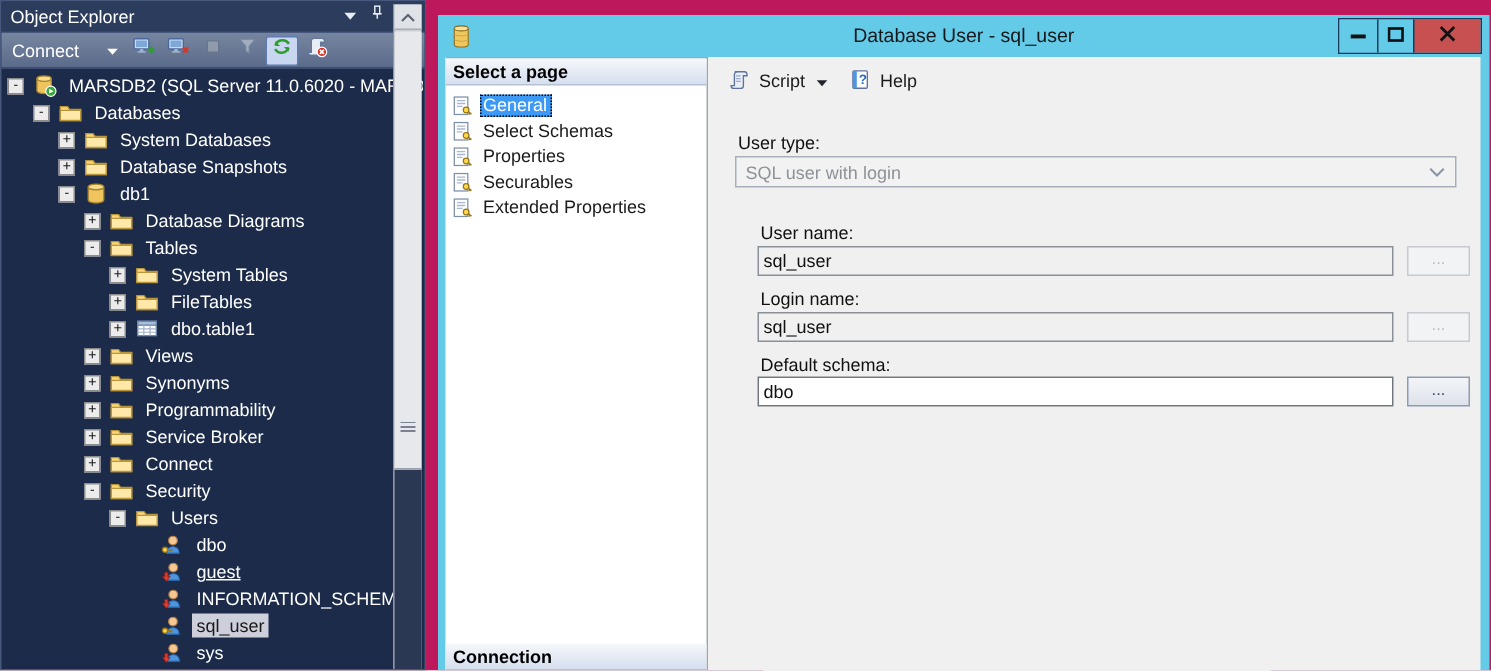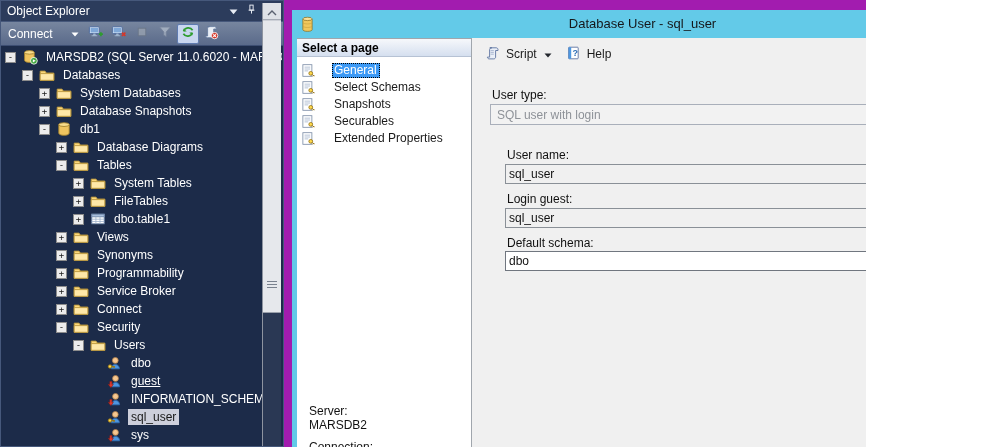--- a/index.html
+++ b/index.html
@@ -1,17 +1,17 @@
 <!DOCTYPE html>
 <html><head>
 <meta charset="utf-8">
 <style>
   * { margin:0; padding:0; box-sizing:border-box; }
   body { font-family:"Liberation Sans", sans-serif; }
-  .screen { position:relative; width:866px; height:447px; background:#a21caf; overflow:hidden; }
+  .screen { position:relative; width:994px; height:447px; background:#be185d; overflow:hidden; }
 
   
   .oe { position:absolute; left:0; top:0; width:284px; height:447px; background:#1C2B49; border:1px solid #46587B; }
   .oe-titlebar { height:20px; background:#2C3C5C; display:flex; align-items:center; padding:0 6px; }
   .oe-title { flex:1; color:#FFFFFF; font-size:12px; }
   .oe-cap { width:16px; height:14px; display:flex; align-items:center; justify-content:center; margin-left:2px; cursor:default; }
   .oe-toolbar { height:25px; background:linear-gradient(#77869F,#5A6A8A); border-top:1px solid #46587B; border-bottom:1px solid #3D4E72; display:flex; align-items:center; padding:0 5px; }
   .connect-btn { display:flex; align-items:center; gap:18px; color:#FFFFFF; font-size:12px; padding:2px 5px 2px 2px; }
   .tb-btn { width:22px; height:20px; display:flex; align-items:center; justify-content:center; margin-left:1px; }
   .tb-btn.active { background:#C9D6EF; border:1px solid #5F7BB0; border-radius:2px; }
@@ -42,21 +42,21 @@
   .win-btn { height:22px; display:flex; align-items:center; justify-content:center; background:#63CAE8; }
   .win-btn + .win-btn { border-left:1px solid #1A3A5C; }
   .win-btn.min { width:25px; } .win-btn.max { width:24px; }
   .win-btn.close { width:45px; background:#C75050; }
 
   .dlg-body { position:absolute; left:5px; right:6px; top:28px; bottom:0; background:#F0F0F0; display:flex; overflow:hidden; }
 
   .left-pane { width:175px; background:#FFFFFF; border-right:1px solid #A0A6AD; border-top:1px solid #A0A6AD; display:flex; flex-direction:column; }
   .pane-header { height:18px; flex:none; background:linear-gradient(#F6F8FB,#D5DFEF); border-bottom:1px solid #B6C2D4; font-size:12px; font-weight:bold; color:#000; padding:2px 5px; }
   .page-list { padding:5px 2px 0 4px; }
-  .page-row { height:17px; display:flex; align-items:center; font-size:12px; color:#1A1A1A; white-space:nowrap;gap:12px; }
+  .page-row { height:17px; display:flex; align-items:center; font-size:12px; color:#1A1A1A; white-space:nowrap; }
   .page-row .icon { width:15px; height:15px; margin-right:4px; display:inline-flex; flex:none; }
   .page-label { padding:0 3px 1px 2px; }
   .page-label.selected { background:#3C99F5; color:#FFFFFF; outline:1px dotted #000; outline-offset:-1px; }
   .pane-spacer { flex:1; }
   .conn-info { flex:none; height:49px; padding:6px 0 0 12px; font-size:12px; color:#111; line-height:14px; overflow:hidden; }
   .conn-line2 { margin-top:8px; }
 
   .main-pane { flex:1; position:relative; }
   .dlg-toolbar { height:30px; display:flex; align-items:center; padding:16px 6px; }
   .dtb-btn { display:flex; align-items:center; gap:5px; font-size:12px; color:#1A1A1A; padding:3px 7px; }
@@ -483,21 +483,21 @@
             </div>
             <div class="page-row">
               <span class="icon">
                 <svg viewBox="0 0 16 16" width="15" height="15">
                   <rect x="2" y="1.8" width="9.6" height="12.4" fill="#FFFFFF" stroke="#7E8FA8" stroke-width="0.9"></rect>
                   <path d="M3.8 4.4h6M3.8 6.4h6M3.8 8.4h4" stroke="#A9B8CE" stroke-width="0.9"></path>
                   <circle cx="10.4" cy="11" r="2" fill="#FFD94A" stroke="#97761B" stroke-width="0.9"></circle>
                   <path d="M12 12.2l2.1 1.8M13.2 13.2l-.9 1M14.1 13.1l-.8.9" stroke="#97761B" stroke-width="1"></path>
                 </svg>
               </span>
-              <span class="page-label">Snapshots</span>
+              <span class="page-label">Properties</span>
             </div>
             <div class="page-row">
               <span class="icon">
                 <svg viewBox="0 0 16 16" width="15" height="15">
                   <rect x="2" y="1.8" width="9.6" height="12.4" fill="#FFFFFF" stroke="#7E8FA8" stroke-width="0.9"></rect>
                   <path d="M3.8 4.4h6M3.8 6.4h6M3.8 8.4h4" stroke="#A9B8CE" stroke-width="0.9"></path>
                   <circle cx="10.4" cy="11" r="2" fill="#FFD94A" stroke="#97761B" stroke-width="0.9"></circle>
                   <path d="M12 12.2l2.1 1.8M13.2 13.2l-.9 1M14.1 13.1l-.8.9" stroke="#97761B" stroke-width="1"></path>
                 </svg>
               </span>
@@ -509,25 +509,21 @@
                   <rect x="2" y="1.8" width="9.6" height="12.4" fill="#FFFFFF" stroke="#7E8FA8" stroke-width="0.9"></rect>
                   <path d="M3.8 4.4h6M3.8 6.4h6M3.8 8.4h4" stroke="#A9B8CE" stroke-width="0.9"></path>
                   <circle cx="10.4" cy="11" r="2" fill="#FFD94A" stroke="#97761B" stroke-width="0.9"></circle>
                   <path d="M12 12.2l2.1 1.8M13.2 13.2l-.9 1M14.1 13.1l-.8.9" stroke="#97761B" stroke-width="1"></path>
                 </svg>
               </span>
               <span class="page-label">Extended Properties</span>
             </div>
           </div>
         <div class="pane-spacer"></div>
-        <div class="conn-info">
-          <div>Server:</div>
-          <div>MARSDB2</div>
-          <div class="conn-line2">Connection:</div>
-        </div>
+        <div class="pane-header">Connection</div>
       </div>
 
       <div class="main-pane">
         <div class="dlg-toolbar">
           <span class="dtb-btn">
             <span><svg viewBox="0 0 16 16" width="16" height="16">
                   <path d="M4.8 2.8h6.4c1 0 1.8.8 1.8 1.8v.9h-2.4v6.6c0 1-.8 1.8-1.8 1.8H4.2c-1 0-1.8-.8-1.8-1.8h2.2V4.6c0-1 1-1.8 2.2-1.8z" fill="#EAEFF7" stroke="#5E74A0" stroke-width="0.9"></path>
                   <path d="M5.6 5.6h3.2M5.6 7.4h3.2M5.6 9.2h3.2" stroke="#9AAAC6" stroke-width="0.8"></path>
                 </svg></span>
             <span>Script</span>
@@ -554,21 +550,21 @@
               <svg width="12" height="8" viewBox="0 0 12 8">
                 <path d="M1.5 1.5L6 6l4.5-4.5" fill="none" stroke="#8A94A4" stroke-width="1.4"></path>
               </svg>
             </span>
         </div>
 
         <span class="flabel" style="left:35px; top:110px;">User name:</span>
         <input class="tb" style="left: 33px; top: 126px;" readonly="" value="sql_user">
         <span class="browse" style="left:466px; top:126px;">...</span>
 
-        <span class="flabel" style="left:35px; top:154px;">Login guest:</span>
+        <span class="flabel" style="left:35px; top:154px;">Login name:</span>
         <input class="tb" style="left: 33px; top: 170px;" readonly="" value="sql_user">
         <span class="browse" style="left:466px; top:170px;">...</span>
 
         <span class="flabel" style="left:35px; top:198px;">Default schema:</span>
         <input class="tb enabled" style="left: 33px; top: 213px;" value="dbo">
         <span class="browse enabled" style="left:466px; top:213px;">...</span>
       </div>
     </div>
   </section>
 </div>

